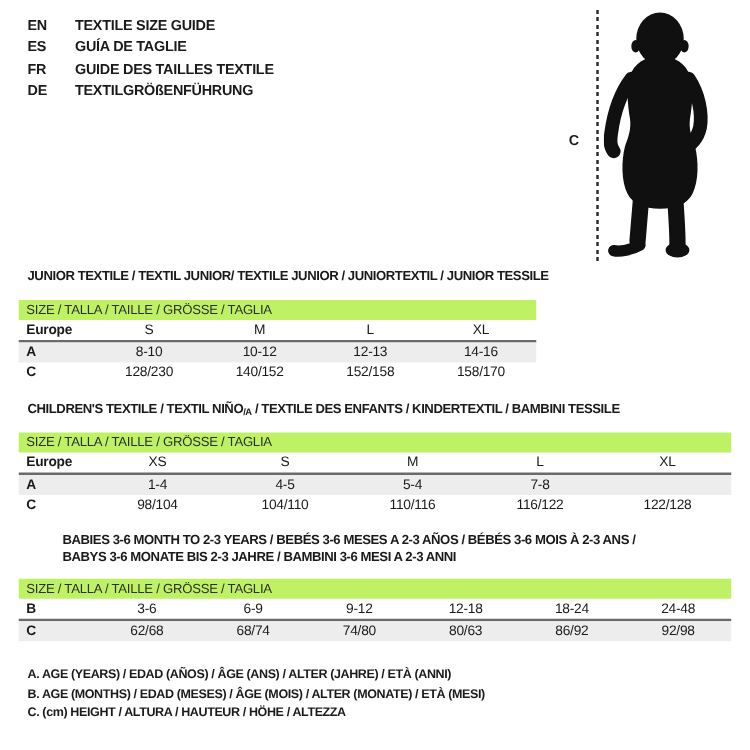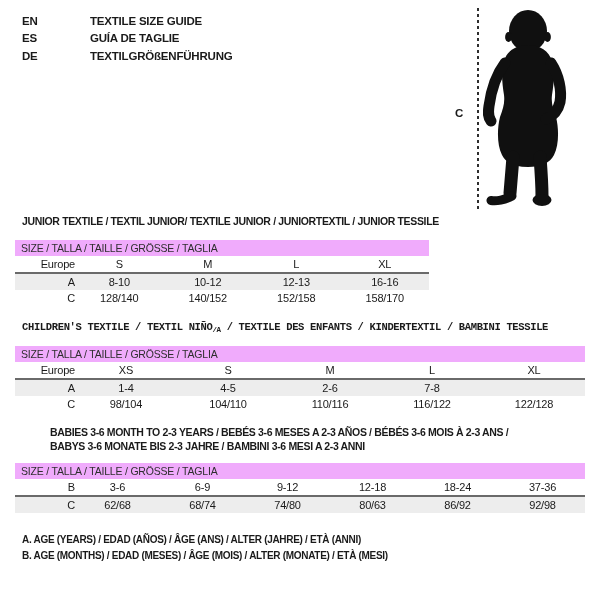--- a/index.html
+++ b/index.html
@@ -4,62 +4,66 @@
 <style>
   html,body{margin:0;padding:0;}
   body{
     width:600px;height:600px;position:relative;background:#ffffff;
     font-family:"Liberation Sans", sans-serif;color:#1a1a1a;
     -webkit-font-smoothing:antialiased;overflow:hidden;
   }
   
   .langs{position:absolute;top:13px;left:22px;font-weight:700;font-size:11.5px;
          line-height:17.4px;letter-spacing:-0.2px;white-space:nowrap;}
-  .lang-row{display:flex;gap:30px;}
+  .lang-row{display:flex;}
   .lang-code{display:inline-block;width:38px;}
   
   .dash-line{position:absolute;left:477px;top:8px;width:2px;height:201px;
     background:repeating-linear-gradient(to bottom,#2e2e2e 0 3px,transparent 3px 6px);}
   .figure-c{position:absolute;left:455px;top:107px;font-weight:700;font-size:11.5px;}
   .baby-svg{position:absolute;left:483px;top:7px;width:85px;height:202px;}
   
   .sec-title{position:absolute;left:22px;font-weight:700;font-size:10.5px;
              letter-spacing:-0.35px;white-space:nowrap;}
   .sec-title sub{font-size:7.5px;vertical-align:-2px;}
   .t3-title{line-height:13.5px;white-space:normal;width:560px;}
   
   .size-table{position:absolute;left:15px;font-size:11px;letter-spacing:-0.2px;}
   .t1{top:240px;width:414px;}
   .t2{top:346px;width:570px;}
   .t3{top:463px;width:570px;}
-  .size-head{height:16px;line-height:16px;background:#f0abfc;color:#2e2e2e;
+  .size-head{height:16px;line-height:16px;background:#bef264;color:#2e2e2e;
              padding-left:6px;font-size:10.5px;}
   .trow{display:grid;height:16px;line-height:16px;align-items:center;}
   .t1 .trow{grid-template-columns:60px repeat(4,1fr);}
   .t2 .trow{grid-template-columns:60px repeat(5,1fr);}
   .t3 .trow{grid-template-columns:60px repeat(6,1fr);}
   .trow .cell{text-align:center;}
-  .trow .lbl{text-align:right;padding-left:6px;}
+  .trow .lbl{text-align:left;padding-left:6px;font-weight:bold;}
   .first-row{border-bottom:2px solid #6a6a6a;}
   .shade{background:#ededed;}
   
   .notes{position:absolute;left:22px;top:532px;font-weight:700;font-size:10px;
          line-height:15.6px;letter-spacing:-0.3px;white-space:nowrap;}
 </style>
 </head>
 <body>
 
 <div class="langs">
   <div class="lang-row">
     <span class="lang-code">EN</span>
     <span>TEXTILE SIZE GUIDE</span>
   </div>
   <div class="lang-row">
     <span class="lang-code">ES</span>
     <span>GUÍA DE TAGLIE</span>
+  </div>
+  <div class="lang-row">
+    <span class="lang-code">FR</span>
+    <span>GUIDE DES TAILLES TEXTILE</span>
   </div>
   <div class="lang-row">
     <span class="lang-code">DE</span>
     <span>TEXTILGRÖßENFÜHRUNG</span>
   </div>
 </div>
 
 <div class="dash-line"></div>
 <div class="figure-c">C</div>
 <svg class="baby-svg" viewBox="0 0 85 202" xmlns="http://www.w3.org/2000/svg">
@@ -85,47 +89,47 @@
     <div class="cell">S</div>
     <div class="cell">M</div>
     <div class="cell">L</div>
     <div class="cell">XL</div>
   </div>
   <div class="trow shade">
     <div class="cell lbl">A</div>
     <div class="cell">8-10</div>
     <div class="cell">10-12</div>
     <div class="cell">12-13</div>
-    <div class="cell">16-16</div>
+    <div class="cell">14-16</div>
   </div>
   <div class="trow">
     <div class="cell lbl">C</div>
-    <div class="cell">128/140</div>
+    <div class="cell">128/230</div>
     <div class="cell">140/152</div>
     <div class="cell">152/158</div>
     <div class="cell">158/170</div>
   </div>
 </div>
 
-<div class="sec-title" style="top:321px;font-family:Liberation Mono, monospace;"><span>CHILDREN'S TEXTILE / TEXTIL NIÑO</span><sub>/A</sub><span> / TEXTILE DES ENFANTS / KINDERTEXTIL / BAMBINI TESSILE</span></div>
+<div class="sec-title" style="top:321px;"><span>CHILDREN'S TEXTILE / TEXTIL NIÑO</span><sub>/A</sub><span> / TEXTILE DES ENFANTS / KINDERTEXTIL / BAMBINI TESSILE</span></div>
 <div class="size-table t2">
   <div class="size-head">SIZE / TALLA / TAILLE / GRÖSSE / TAGLIA</div>
   <div class="trow first-row">
     <div class="cell lbl">Europe</div>
     <div class="cell">XS</div>
     <div class="cell">S</div>
     <div class="cell">M</div>
     <div class="cell">L</div>
     <div class="cell">XL</div>
   </div>
   <div class="trow shade">
     <div class="cell lbl">A</div>
     <div class="cell">1-4</div>
     <div class="cell">4-5</div>
-    <div class="cell">2-6</div>
+    <div class="cell">5-4</div>
     <div class="cell">7-8</div>
   </div>
   <div class="trow">
     <div class="cell lbl">C</div>
     <div class="cell">98/104</div>
     <div class="cell">104/110</div>
     <div class="cell">110/116</div>
     <div class="cell">116/122</div>
     <div class="cell">122/128</div>
   </div>
@@ -137,29 +141,30 @@
 </div>
 <div class="size-table t3">
   <div class="size-head">SIZE / TALLA / TAILLE / GRÖSSE / TAGLIA</div>
   <div class="trow first-row">
     <div class="cell lbl">B</div>
     <div class="cell">3-6</div>
     <div class="cell">6-9</div>
     <div class="cell">9-12</div>
     <div class="cell">12-18</div>
     <div class="cell">18-24</div>
-    <div class="cell">37-36</div>
+    <div class="cell">24-48</div>
   </div>
   <div class="trow shade">
     <div class="cell lbl">C</div>
     <div class="cell">62/68</div>
     <div class="cell">68/74</div>
     <div class="cell">74/80</div>
     <div class="cell">80/63</div>
     <div class="cell">86/92</div>
     <div class="cell">92/98</div>
   </div>
 </div>
 
 <div class="notes">
   <div>A. AGE (YEARS) / EDAD (AÑOS) / ÂGE (ANS) / ALTER (JAHRE) / ETÀ (ANNI)</div>
   <div>B. AGE (MONTHS) / EDAD (MESES) / ÂGE (MOIS) / ALTER (MONATE) / ETÀ (MESI)</div>
+  <div>C. (cm) HEIGHT / ALTURA / HAUTEUR / HÖHE / ALTEZZA</div>
 </div>
 
 </body></html>

